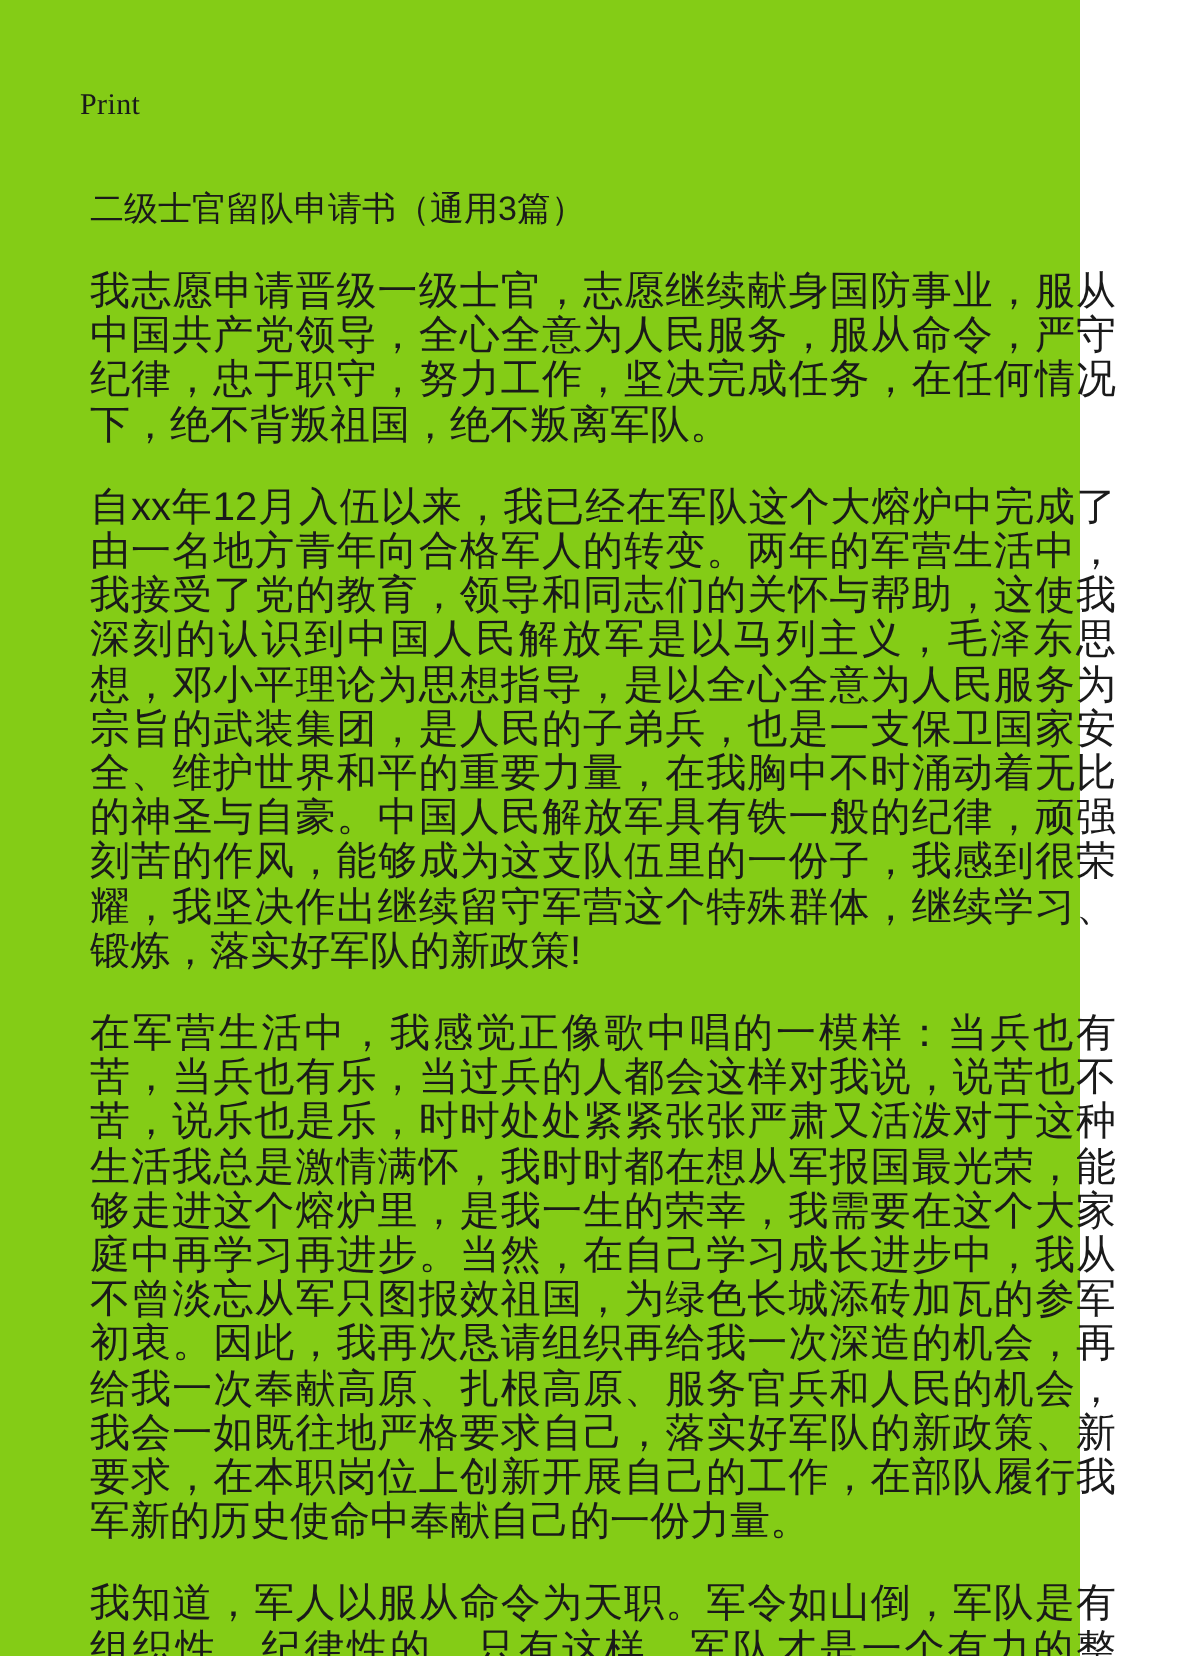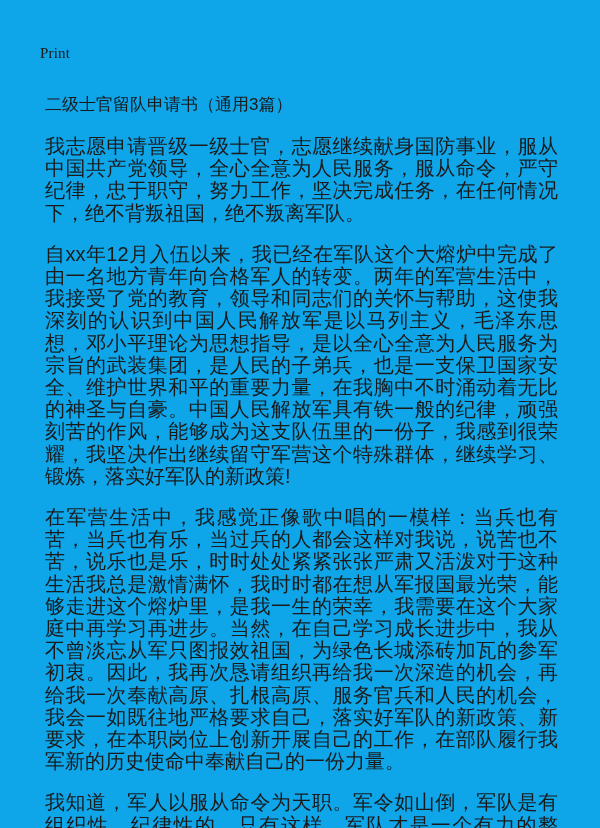--- a/index.html
+++ b/index.html
@@ -11,25 +11,25 @@
   body {
     width: 600px;
     height: 828px;
     overflow: hidden;
     font-family: "Liberation Sans", "DejaVu Sans", sans-serif;
     color: #1a1a1a;
     -webkit-font-smoothing: antialiased;
   }
   .page {
     position: relative;
-    width: 600px;
+    width: 540px;
     height: 828px;
     box-sizing: border-box;
     padding: 0;
-    background: #0ea5e9;
+    background: #84cc16;
   }
   .print-label {
     position: absolute;
     left: 40px;
     top: 44px;
     font-family: "Liberation Serif", "DejaVu Serif", serif;
     font-size: 15px;
     line-height: 18px;
     color: #1a1a1a;
     letter-spacing: 0.2px;

